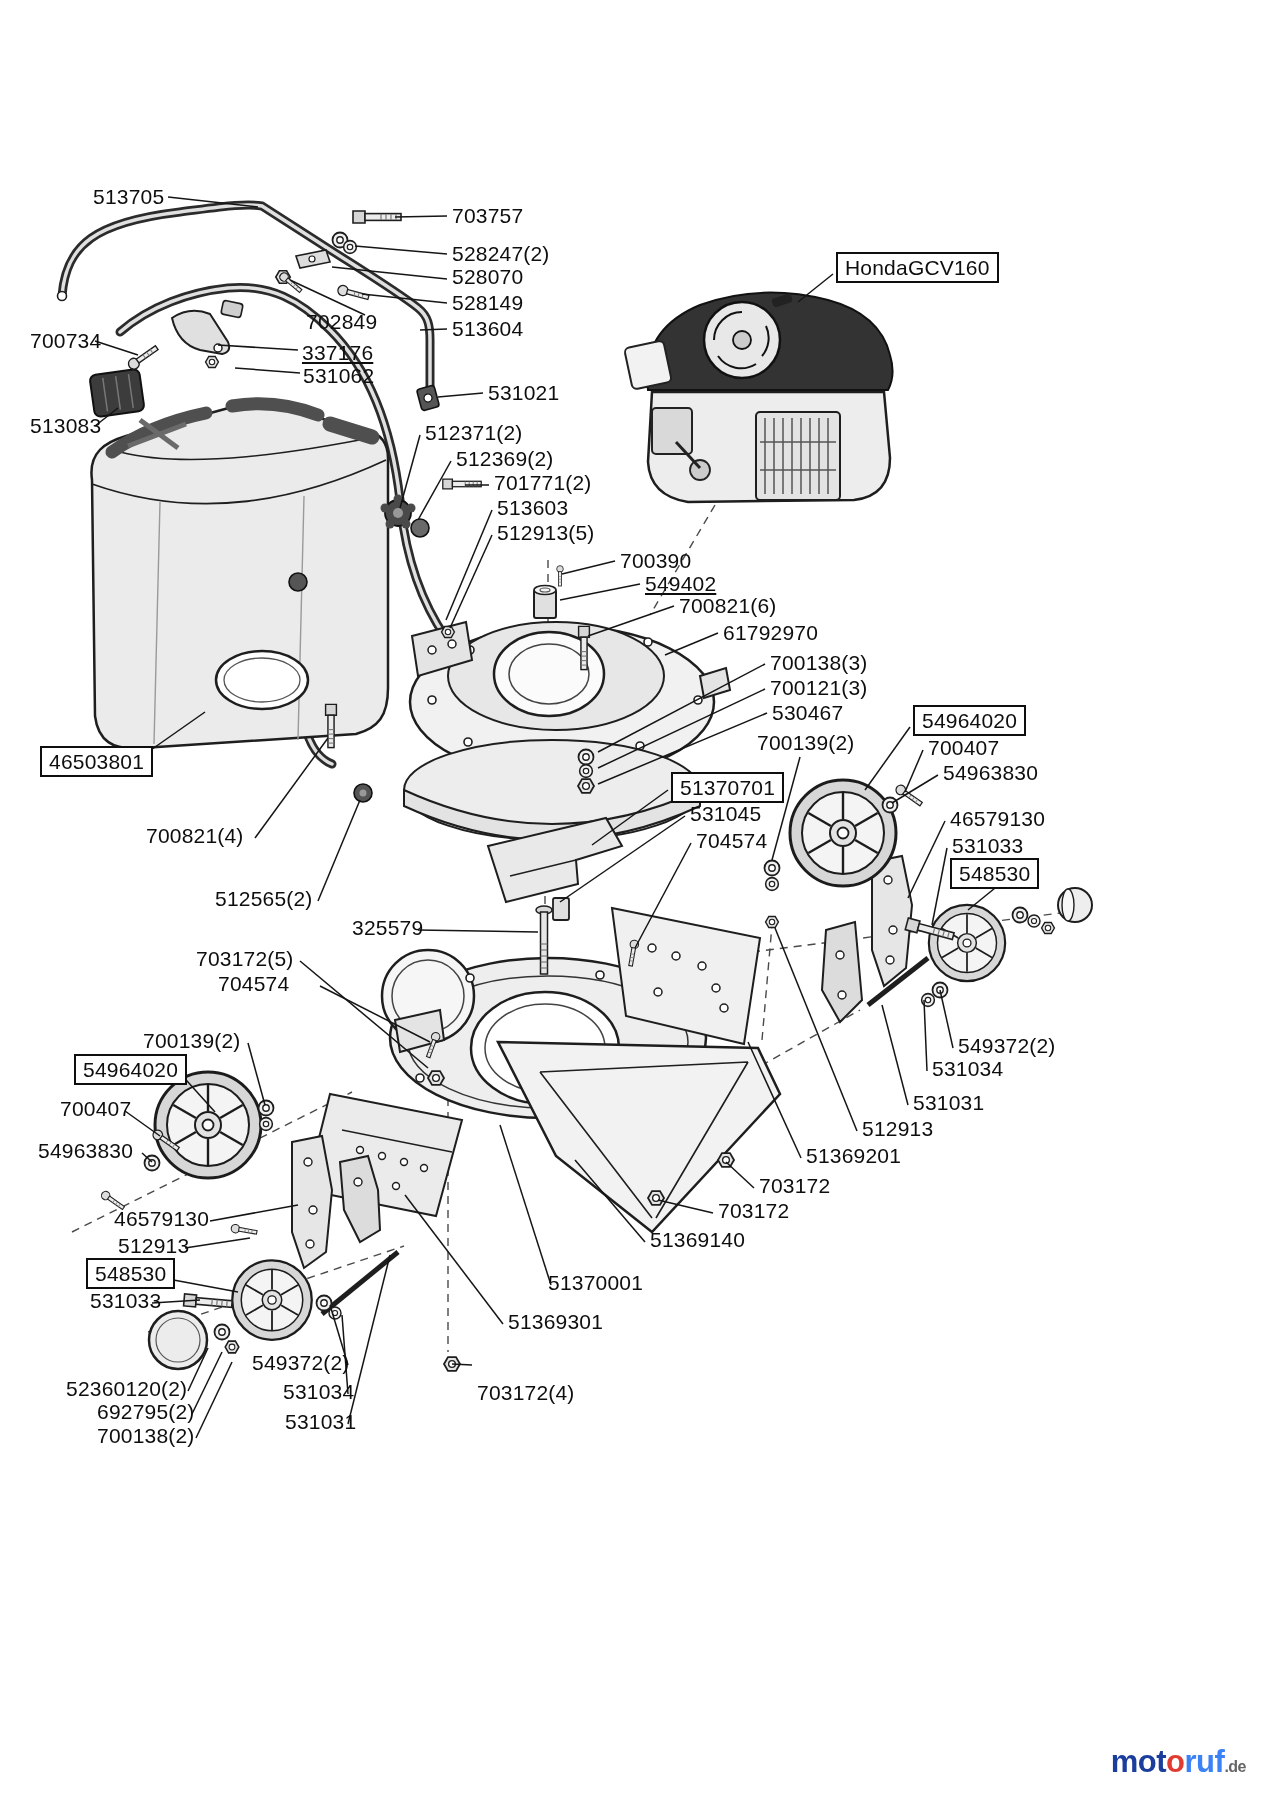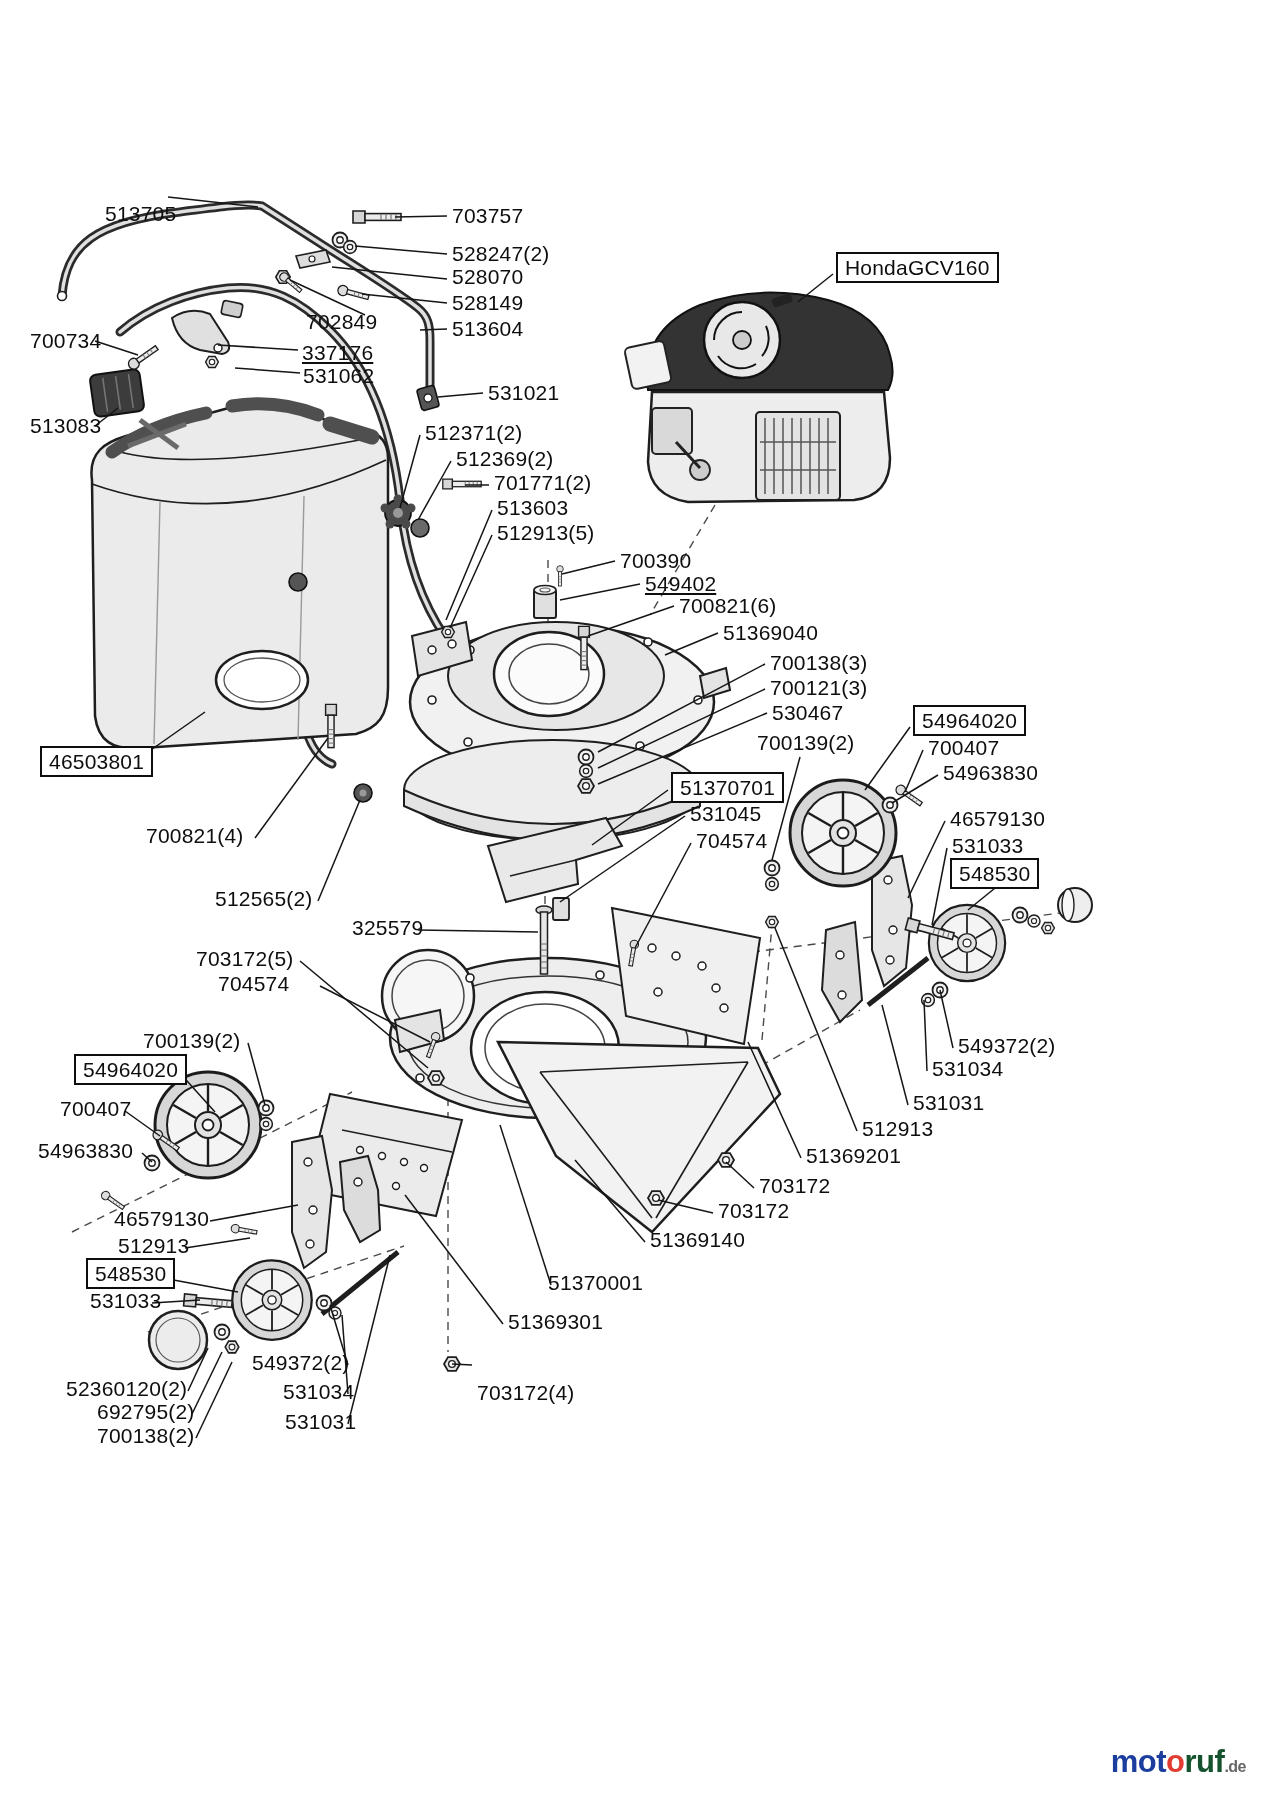--- a/index.html
+++ b/index.html
@@ -406,42 +406,42 @@
     <line x1="754" y1="1188" x2="726" y2="1162"></line>
     <line x1="713" y1="1213" x2="658" y2="1200"></line>
     <line x1="645" y1="1242" x2="575" y2="1160"></line>
     <line x1="551" y1="1285" x2="500" y2="1125"></line>
     <line x1="503" y1="1324" x2="405" y2="1195"></line>
     <line x1="472" y1="1365" x2="452" y2="1364"></line>
   </g>
 </svg>
 
 <div id="labels">
-      <div class="label" style="left: 93px; top: 201px; margin-left: 12px;">513705</div>
+      <div class="label" style="left: 93px; top: 184px;">513705</div>
       <div class="label" style="left: 452px; top: 203px;">703757</div>
       <div class="label" style="left: 452px; top: 241px;">528247(2)</div>
       <div class="label" style="left: 452px; top: 264px;">528070</div>
       <div class="label" style="left: 452px; top: 290px;">528149</div>
       <div class="label" style="left: 452px; top: 316px;">513604</div>
       <div class="label" style="left: 306px; top: 309px;">702849</div>
       <div class="label" style="left: 302px; top: 340px; text-decoration: underline;">337176</div>
       <div class="label" style="left: 303px; top: 363px;">531062</div>
       <div class="label" style="left: 30px; top: 328px;">700734</div>
       <div class="label" style="left: 30px; top: 413px;">513083</div>
       <div class="label" style="left: 488px; top: 380px;">531021</div>
       <div class="label boxed" style="left: 836px; top: 252px;">HondaGCV160</div>
       <div class="label" style="left: 425px; top: 420px;">512371(2)</div>
       <div class="label" style="left: 456px; top: 446px;">512369(2)</div>
       <div class="label" style="left: 494px; top: 470px;">701771(2)</div>
       <div class="label" style="left: 497px; top: 495px;">513603</div>
       <div class="label" style="left: 497px; top: 520px;">512913(5)</div>
       <div class="label" style="left: 620px; top: 548px;">700390</div>
       <div class="label" style="left: 645px; top: 571px; text-decoration: underline;">549402</div>
       <div class="label" style="left: 679px; top: 593px;">700821(6)</div>
-      <div class="label" style="left: 723px; top: 620px;">51369040</div>
+      <div class="label" style="left: 723px; top: 620px;">61792970</div>
       <div class="label" style="left: 770px; top: 650px;">700138(3)</div>
       <div class="label" style="left: 770px; top: 675px;">700121(3)</div>
       <div class="label" style="left: 772px; top: 700px;">530467</div>
       <div class="label" style="left: 757px; top: 730px;">700139(2)</div>
       <div class="label boxed" style="left: 913px; top: 705px;">54964020</div>
       <div class="label" style="left: 928px; top: 735px;">700407</div>
       <div class="label" style="left: 943px; top: 760px;">54963830</div>
       <div class="label" style="left: 950px; top: 806px;">46579130</div>
       <div class="label" style="left: 952px; top: 833px;">531033</div>
       <div class="label boxed" style="left: 950px; top: 858px;">548530</div>
@@ -475,16 +475,16 @@
       <div class="label" style="left: 806px; top: 1143px;">51369201</div>
       <div class="label" style="left: 759px; top: 1173px;">703172</div>
       <div class="label" style="left: 718px; top: 1198px;">703172</div>
       <div class="label" style="left: 650px; top: 1227px;">51369140</div>
       <div class="label" style="left: 548px; top: 1270px;">51370001</div>
       <div class="label" style="left: 508px; top: 1309px;">51369301</div>
       <div class="label" style="left: 477px; top: 1380px; text-align: center;">703172(4)</div>
     </div>
 
 <div class="watermark">
-  <span style="color: rgb(27, 62, 158);">mot</span><span style="color: rgb(224, 60, 49);">o</span><span style="color: #14532d;">ruf</span><span class="de" style="color: rgb(102, 102, 102);">.de</span>
+  <span style="color: rgb(27, 62, 158);">mot</span><span style="color: rgb(224, 60, 49);">o</span><span style="color: #3b82f6;">ruf</span><span class="de" style="color: rgb(102, 102, 102);">.de</span>
 </div>
 
 </div>
 
 </body></html>

